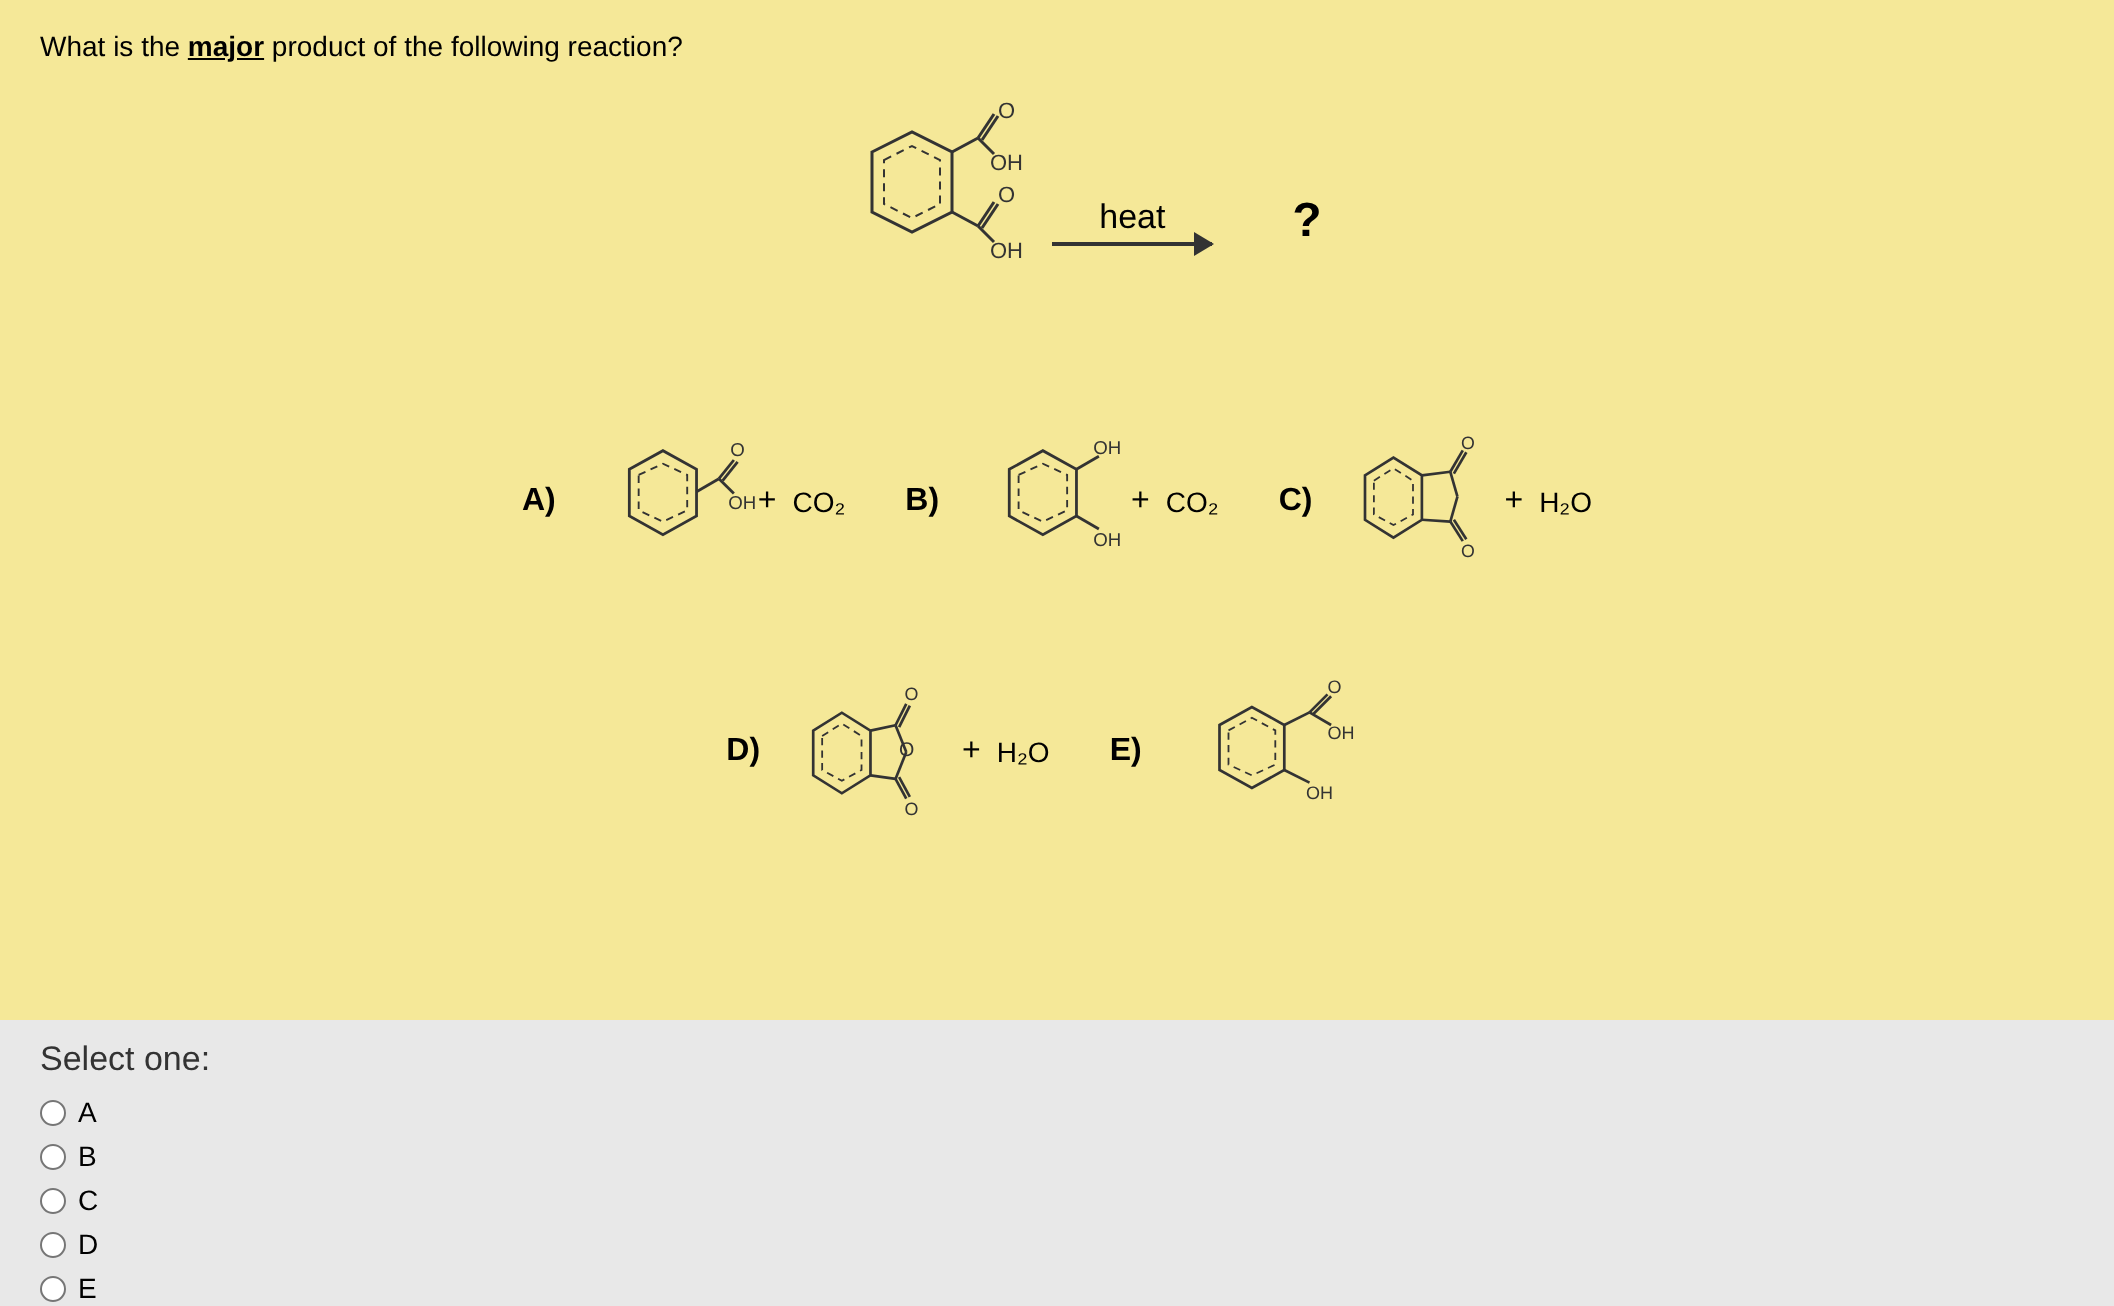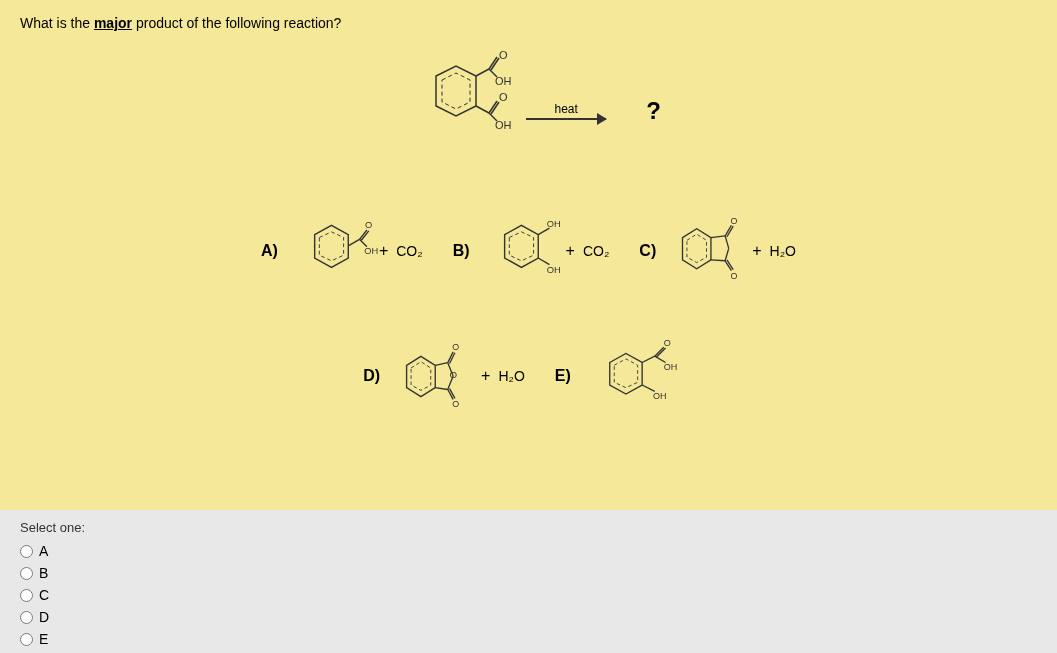--- a/index.html
+++ b/index.html
@@ -30,21 +30,21 @@
 
     .reaction-container {
       display: flex;
       align-items: center;
       justify-content: center;
       margin-bottom: 40px;
       margin-top: 10px;
     }
 
     .heat-label {
-      font-size: 12px;
+      font-size: 17px;
       text-align: right;
       margin-bottom: 2px;
     }
 
     .arrow-container {
       display: flex;
       flex-direction: column;
       align-items: center;
       margin: 0 20px;
     }
@@ -96,21 +96,21 @@
       font-size: 16px;
     }
 
     .select-area {
       background-color: #e8e8e8;
       padding: 10px 20px;
       min-height: 143px;
     }
 
     .select-one-label {
-      font-size: 13px;
+      font-size: 17px;
       color: #333;
       margin-bottom: 8px;
     }
 
     .radio-option {
       display: flex;
       align-items: center;
       margin-bottom: 6px;
       gap: 6px;
       cursor: pointer;

